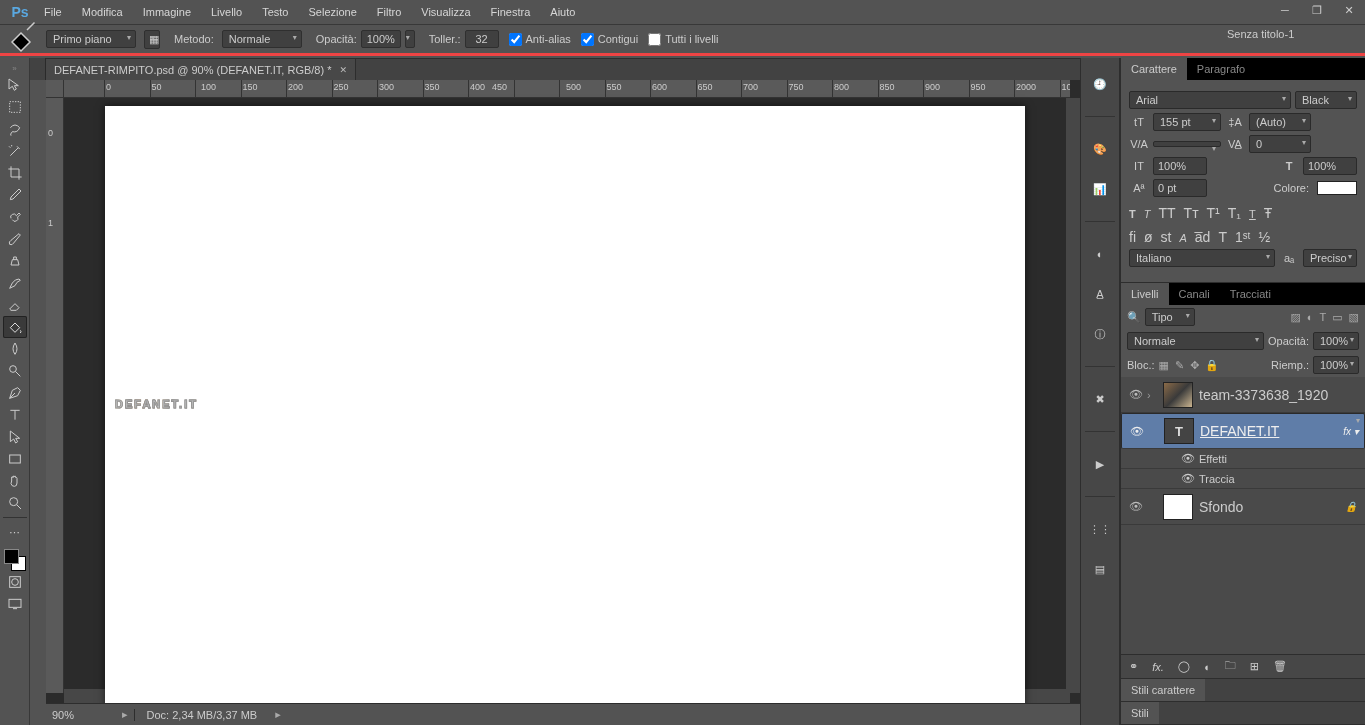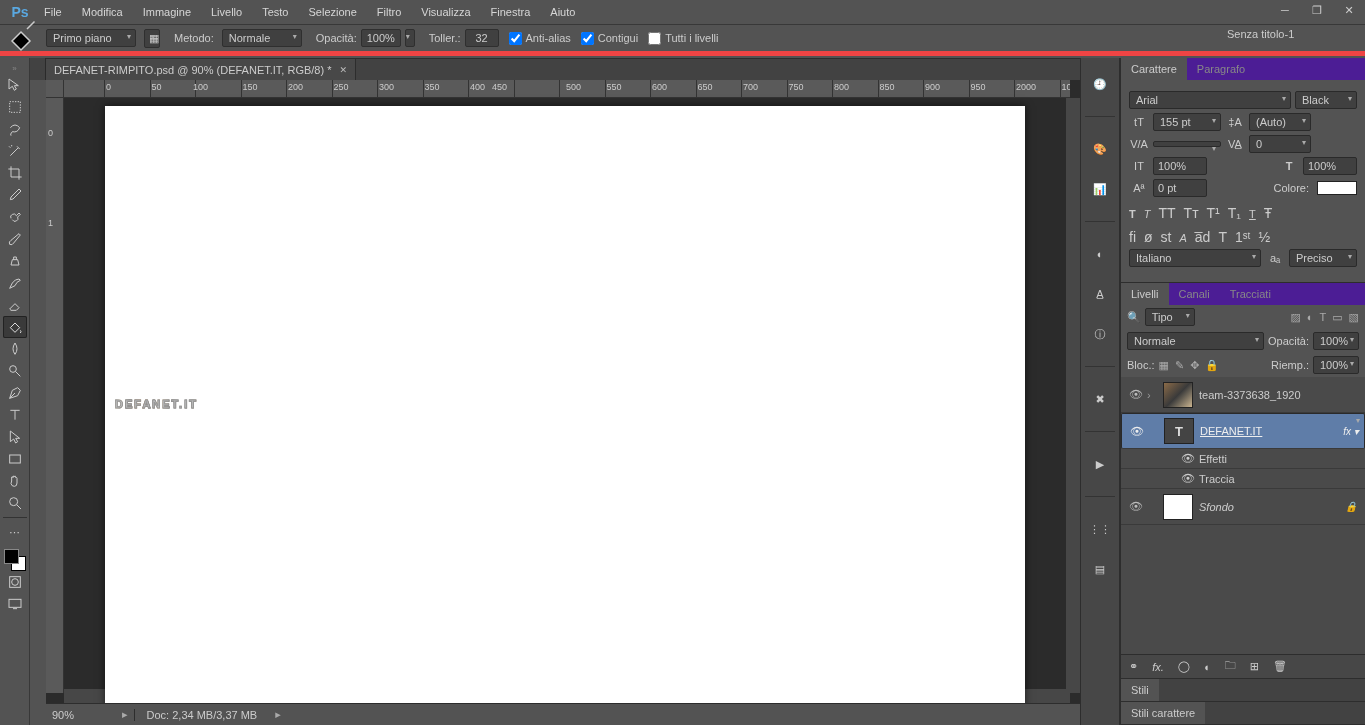--- a/index.html
+++ b/index.html
@@ -6,21 +6,21 @@
 body { width:1365px; height:725px; background:#535353; overflow:hidden; position:relative; }
 
 
 .menubar { height:24px; background:#535353; display:flex; align-items:center; padding:0 6px; }
 .menubar .logo { width:28px; height:24px; display:flex; align-items:center; justify-content:center; color:#5aa8e0; font-weight:bold; font-size:14px; }
 .menubar .m-item { padding:0 10px; height:24px; line-height:24px; color:#d6d6d6; cursor:pointer; }
 .winctrl { position:absolute; right:0; top:0; display:flex; }
 .winctrl > div { width:32px; height:20px; display:flex; align-items:center; justify-content:center; color:#ccc; cursor:pointer; }
 
 
-.optbar { height:32px; background:#535353; border-top:1px solid #383838; border-bottom:5px solid #ef4444; display:flex; align-items:center; padding:0 6px; }
+.optbar { height:32px; background:#535353; border-top:1px solid #383838; border-bottom:3px solid #ef4444; display:flex; align-items:center; padding:0 6px; }
 .optbar .toolicon { width:36px; height:26px; display:flex; align-items:center; justify-content:center; }
 .optbar .dd { background:#404040; border:1px solid #2f2f2f; border-radius:2px; padding:2px 18px 2px 6px; margin:0 4px; position:relative; min-height:18px; }
 .optbar .dd::after { content:"▾"; position:absolute; right:4px; top:2px; font-size:8px; color:#aaa; }
 .optbar label { color:#ccc; margin:0 4px 0 10px; }
 .optbar .num { background:#404040; border:1px solid #2f2f2f; border-radius:2px; width:40px; padding:2px 4px; text-align:center; }
 .optbar .chk { display:flex; align-items:center; margin-left:10px; }
 .optbar .chk input { margin-right:4px; }
 .doc-dd { position:absolute; right:8px; top:28px; width:130px; }
 
 
@@ -60,21 +60,21 @@
 
 .lefttab { position:absolute; left:30px; top:58px; width:16px; height:22px; background:#424242; border-right:1px solid #2a2a2a; }
 
 .iconstrip { position:absolute; right:245px; top:58px; bottom:0; width:40px; background:#474747; border-left:1px solid #2d2d2d; border-right:1px solid #2d2d2d; display:flex; flex-direction:column; align-items:center; padding-top:14px; gap:16px; }
 .iconstrip .sbtn { width:24px; height:24px; display:flex; align-items:center; justify-content:center; cursor:pointer; color:#ccc; }
 .iconstrip .sep { width:30px; height:1px; background:#333; margin:4px 0; }
 
 
 .rpanels { position:absolute; right:0; top:58px; bottom:0; width:245px; background:#535353; border-left:1px solid #2d2d2d; display:flex; flex-direction:column; }
 .panel { border-bottom:1px solid #2d2d2d; }
-.ptabs { height:22px; background:#4c1d95; display:flex; }
+.ptabs { height:22px; background:#000000; display:flex; }
 .ptab { padding:0 10px; line-height:22px; color:#ccc; cursor:pointer; }
 .ptab.active { background:#535353; }
 .ptab.dim { color:#888; }
 .pbody { padding:11px 8px; background:#535353; }
 
 .row { display:flex; align-items:center; margin-bottom:4px; gap:4px; }
 .sel { background:#404040; border:1px solid #2a2a2a; border-radius:2px; padding:2px 16px 2px 6px; position:relative; min-width:0; }
 .sel::after { content:"▾"; position:absolute; right:4px; top:2px; font-size:8px; color:#aaa; }
 .ico { width:20px; height:16px; display:flex; align-items:center; justify-content:center; color:#ccc; }
 .numfield { background:#404040; border:1px solid #2a2a2a; border-radius:2px; padding:2px 4px; width:54px; text-align:left; }
@@ -84,21 +84,21 @@
 .layers-body { background:#535353; padding:0; }
 .lrow { display:flex; align-items:center; padding:3px 6px; gap:4px; }
 .layer-list { background:#4a4a4a; }
 .layer { display:flex; align-items:center; height:36px; border-bottom:1px solid #3a3a3a; padding:0 4px; }
 .layer.sel { background:#5f7da8; }
 .layer.sel * { color:#eee; }
 .eye { width:22px; text-align:center; color:#bbb; }
 .thumb { width:30px; height:26px; margin:0 6px; border:1px solid #222; background:#fff; display:flex; align-items:center; justify-content:center; font-size:13px; font-weight:bold; }
 .thumb.t-type { background:#444; color:#ddd; }
 .thumb.img { background:linear-gradient(135deg,#8b6b48,#3a3a3a,#cbb590); }
-.lname { flex:1; font-size:11px; overflow:hidden; text-overflow:ellipsis; white-space:nowrap; }
+.lname { flex:1; font-size:14px; overflow:hidden; text-overflow:ellipsis; white-space:nowrap; }
 .lname.u { text-decoration:underline; }
 .fx { width:18px; text-align:center; font-style:italic; font-size:10px; color:#ddd; }
 .sub { height:20px; display:flex; align-items:center; padding-left:56px; font-size:10px; color:#ddd; border-bottom:1px solid #3a3a3a; }
 .sub .seye { width:22px; text-align:center; }
 
 .panel-footer { height:24px; background:#474747; border-top:1px solid #2d2d2d; display:flex; align-items:center; padding:0 8px; gap:14px; color:#aaa; font-size:11px; }
 
 .stili { height:22px; background:#424242; display:flex; }
 .stiliC { height:22px; background:#424242; display:flex; }
 .swatch { width:40px; height:14px; background:#fff; border:1px solid #222; margin-left:4px; }
@@ -301,21 +301,21 @@
 
 <div class="workspace">
   <div class="rc-corner"></div>
   <div class="hruler">
     <div class="ticks" id="hruler-ticks">
         <div class="tick" style="left: 40px;"></div>
         <div class="tnum" style="left: 42px;">0</div>
         <div class="tick" style="left: 85.5px;"></div>
         <div class="tnum" style="left: 87.5px;">50</div>
         <div class="tick" style="left: 131px;"></div>
-        <div class="tnum" style="left: 129px;">100</div>
+        <div class="tnum" style="left: 137px;">100</div>
         <div class="tick" style="left: 176.5px;"></div>
         <div class="tnum" style="left: 178.5px;">150</div>
         <div class="tick" style="left: 222px;"></div>
         <div class="tnum" style="left: 224px;">200</div>
         <div class="tick" style="left: 267.5px;"></div>
         <div class="tnum" style="left: 269.5px;">250</div>
         <div class="tick" style="left: 313px;"></div>
         <div class="tnum" style="left: 315px;">300</div>
         <div class="tick" style="left: 358.5px;"></div>
         <div class="tnum" style="left: 360.5px;">350</div>
@@ -443,21 +443,21 @@
           <span>st</span>
           <span><i>A</i></span>
           <span>a̅d</span>
           <span>T</span>
           <span>1ˢᵗ</span>
           <span>½</span>
       </div>
       <div class="row">
         <div class="sel" style="flex:1">Italiano</div>
         <span class="ico">aₐ</span>
-        <div class="sel" style="width:68px">Preciso</div>
+        <div class="sel" style="width:54px">Preciso</div>
       </div>
     </div>
   </div>
 
   <div class="panel" style="flex:1;display:flex;flex-direction:column">
     <div class="ptabs">
       <div class="ptab active">Livelli</div>
       <div class="ptab dim">Canali</div>
       <div class="ptab dim">Tracciati</div>
     </div>
@@ -510,40 +510,40 @@
             <span>Effetti</span>
           </div>
         <div class="sub">
             <span class="seye">👁</span>
             <span>Traccia</span>
           </div>
         <div class="layer">
           <div class="eye">👁</div>
           <span style="width:10px"></span>
           <div class="thumb" style="background:#fff"></div>
-          <div class="lname" style="font-style:italic">Sfondo</div>
+          <div class="lname" style="">Sfondo</div>
           <div class="fx">🔒</div>
         </div>
       </div>
       <div class="panel-footer">
         <span>⚭</span>
         <span><i>fx.</i></span>
         <span>◯</span>
         <span>◐</span>
         <span>🗀</span>
         <span>⊞</span>
         <span>🗑</span>
       </div>
     </div>
   </div>
 
   <div class="panel">
+    <div class="stiliC">
+        <div class="ptab active">Stili carattere</div>
+      </div>
+  </div>
+  <div class="panel">
     <div class="stili">
         <div class="ptab active">Stili</div>
       </div>
   </div>
-  <div class="panel">
-    <div class="stiliC">
-        <div class="ptab active">Stili carattere</div>
-      </div>
-  </div>
 
 </div>
 
 </body></html>

